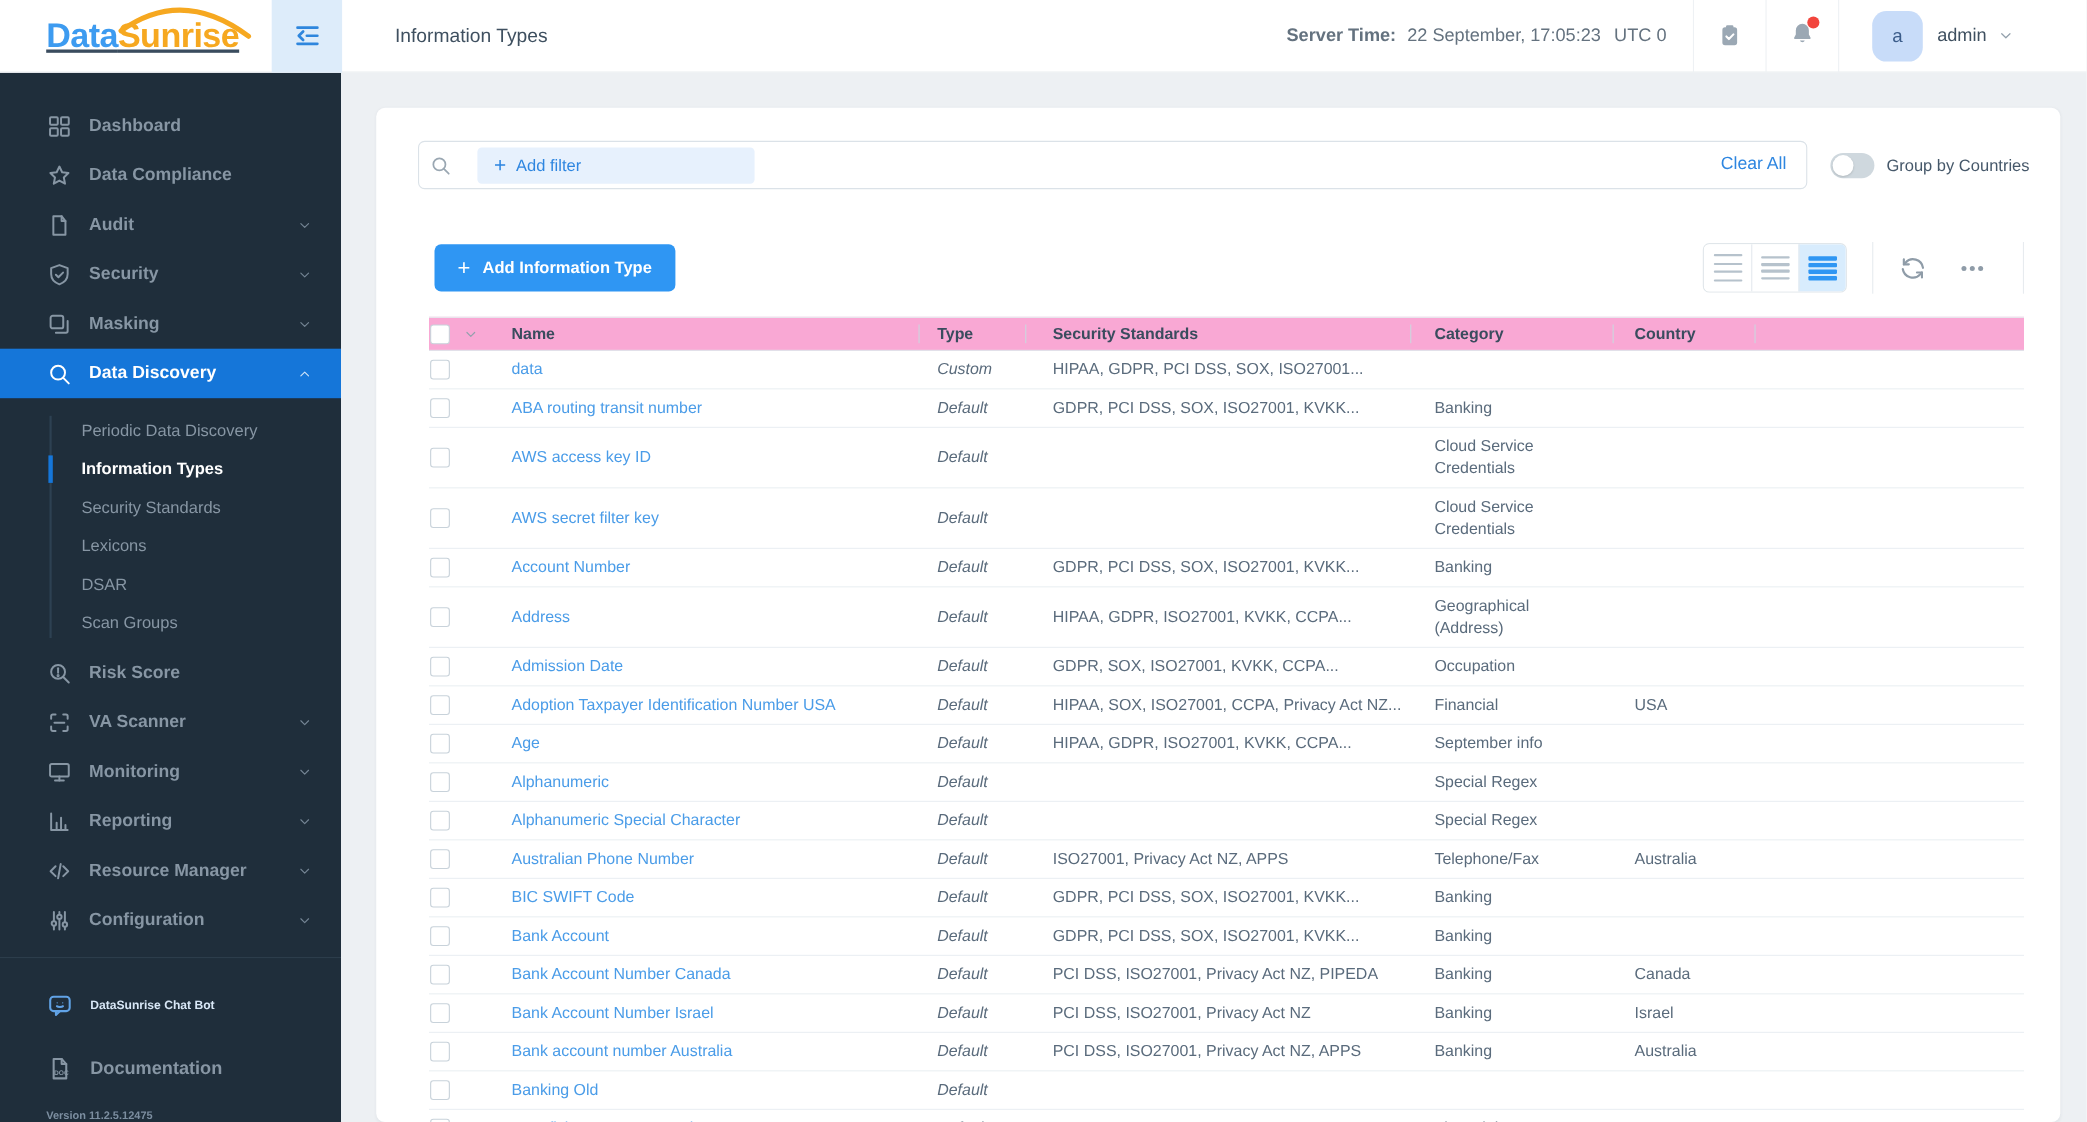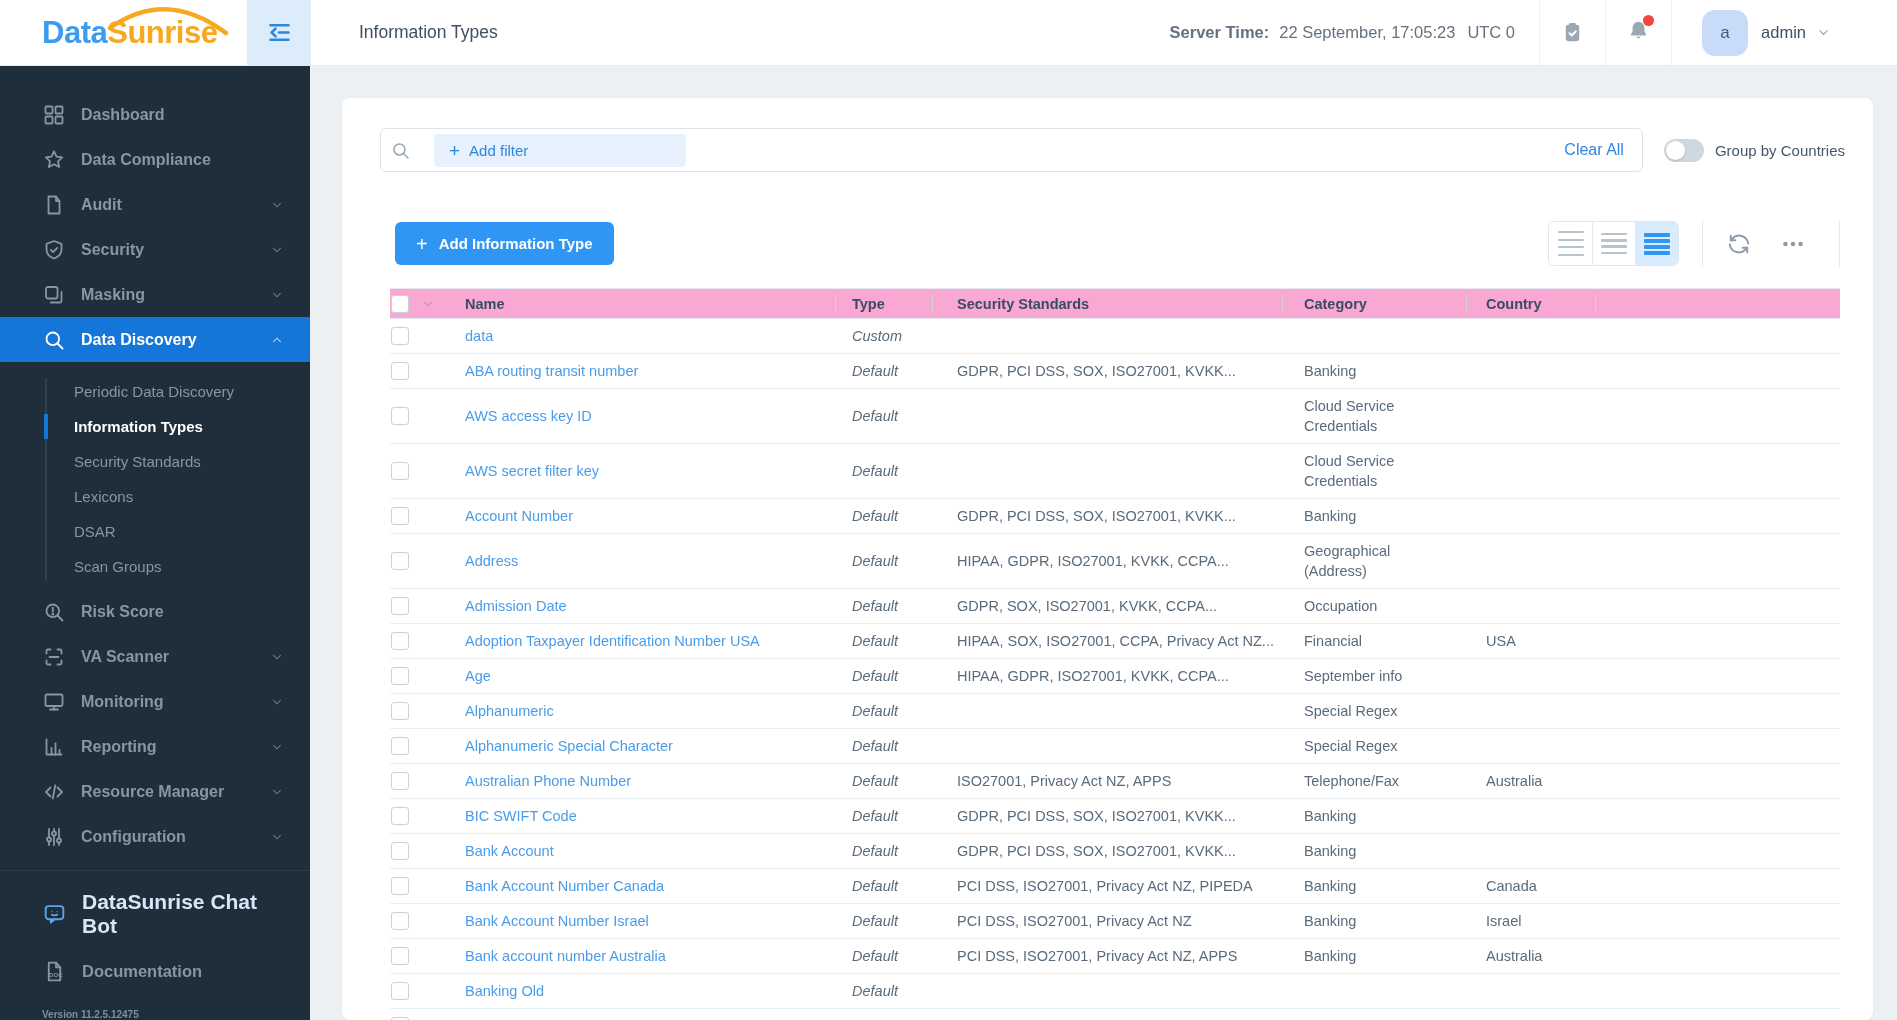--- a/index.html
+++ b/index.html
@@ -5,21 +5,21 @@
   * { margin:0; padding:0; box-sizing:border-box; }
   html,body { width:1897px; height:1020px; overflow:hidden; }
   body { font-family:"Liberation Sans", sans-serif; background:var(--page-bg,#edf0f3); color:#3a4c5e; }
 
   .ic { display:inline-block; }
   .ic svg { display:block; width:100%; height:100%; fill:none; stroke:currentColor; stroke-width:1.8; stroke-linecap:round; stroke-linejoin:round; }
 
   
   .topbar { height:66px; background:#fff; display:flex; align-items:center; position:relative; z-index:2; border-bottom:1px solid #e9edf0; }
   .logo-area { width:247px; height:100%; position:relative; display:flex; align-items:center; padding-left:42px; flex:none; }
-  .logo-text { font-size:31px; font-weight:bold; letter-spacing:-0.5px; position:relative; z-index:1; }
+  .logo-text { font-size:31px; font-weight:bold; letter-spacing:-0.5px; position:relative; z-index:1;text-decoration:underline; }
   .logo-data { color:var(--logo-blue,#3d9bf0); }
   .logo-sunrise { color:var(--logo-orange,#f6a820); }
   .logo-arc { position:absolute; left:104px; top:0px; width:128px; height:40px; }
   .collapse-btn { width:64px; height:66px; background:#ddecfa; display:flex; align-items:center; justify-content:center; cursor:pointer; flex:none; }
   .collapse-btn .ic { width:27px; height:27px; color:#2e86dd; }
   .collapse-btn .ic svg { stroke-width:2.2; }
   .page-title { margin-left:48px; font-size:17.5px; color:#3f5060; }
   .topbar-right { margin-left:auto; display:flex; align-items:center; height:100%; padding-right:66px; }
   .server-time { font-size:16.5px; color:#64727f; margin-right:24px; white-space:nowrap; }
   .st-label { font-weight:700; margin-right:10px; }
@@ -45,21 +45,21 @@
   .nav-item.active { background:var(--nav-active,#1576d9); color:#ffffff; }
   .nav-item.active .chev { color:#cfe3f8; }
   .submenu { position:relative; margin:12px 0 5px 0; }
   .submenu::before { content:""; position:absolute; left:45px; top:4px; bottom:4px; width:2px; background:#2d4152; }
   .sub-item { height:35px; display:flex; align-items:center; padding-left:74px; font-size:15px; color:#8796a4; cursor:pointer; position:relative; }
   .sub-item.active { color:#ffffff; font-weight:700; }
   .sub-item.active::before { content:""; position:absolute; left:44px; top:5px; bottom:5px; width:4px; background:var(--nav-active,#1576d9); }
   .sidebar-footer { border-top:1px solid #2c3d4b; padding-top:16px; flex:none; }
   .footer-item { height:54px; display:flex; align-items:center; padding:0 26px 0 42px; cursor:pointer; }
   .footer-item .ic { width:25px; height:25px; margin-right:15px; flex:none; }
-  .footer-item.chatbot { color:#d8e7f6; font-size:21px; font-weight:600; }
+  .footer-item.chatbot { color:#d8e7f6; font-size:11px; font-weight:600; }
   .footer-item.chatbot .ic { color:#61a3e6; }
   .footer-item.docs { color:#8796a4; font-size:16.5px; font-weight:600; height:60px; }
   .version { padding:8px 26px 0 42px; font-size:10px; font-weight:700; color:#7c8ea0; }
 
   
   .main { flex:1; overflow:hidden; }
   .card { margin:32px 24px 0 32px; background:#fff; border-radius:8px; box-shadow:0 1px 3px rgba(16,36,56,.05); height:calc(100% - 32px); overflow:hidden; }
 
   .filter-row { margin:30px 28px 0 38px; display:flex; align-items:center; }
   .search-box { flex:1; height:44px; border:1px solid #dbe2e8; border-radius:6px; display:flex; align-items:center; padding:0 18px 0 9px; background:#fff; }
@@ -480,20 +480,21 @@
           <div class="th c-country with-div">Country</div>
           <div class="th c-fill with-div"></div>
         </div>
         <div class="t-body">
             <div class="t-row">
               <div class="cell c-select">
                 <span class="checkbox"></span>
               </div>
               <div class="cell c-name"><span class="name-link">data</span></div>
               <div class="cell c-type">Custom</div>
+              <div class="cell c-standards">HIPAA, GDPR, PCI DSS, SOX, ISO27001...</div>
               <div class="cell c-category"></div>
               <div class="cell c-country"></div>
               <div class="cell c-fill"></div>
             </div>
             <div class="t-row">
               <div class="cell c-select">
                 <span class="checkbox"></span>
               </div>
               <div class="cell c-name"><span class="name-link">ABA routing transit number</span></div>
               <div class="cell c-type">Default</div>

